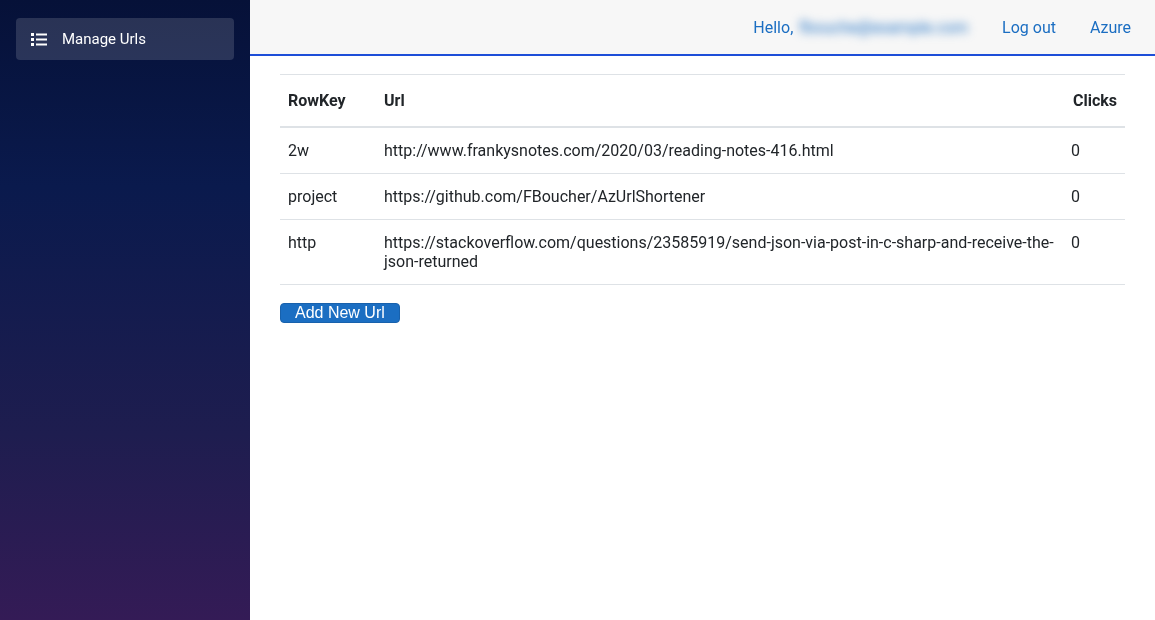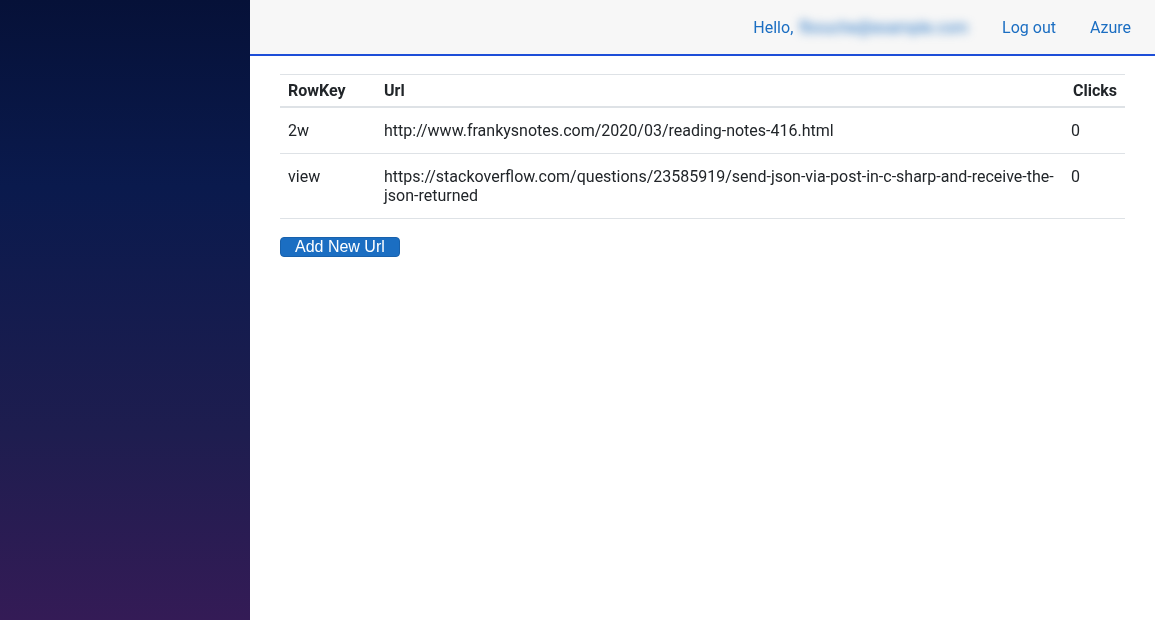--- a/index.html
+++ b/index.html
@@ -83,21 +83,21 @@
       padding: 18px 30px;
     }
     table {
       width: 100%;
       border-collapse: collapse;
       margin-bottom: 18px;
     }
     thead th {
       text-align: left;
       font-weight: 700;
-      padding: 6px 8px;
+      padding: 16px 8px;
       border-top: 1px solid #dee2e6;
       border-bottom: 2px solid #dee2e6;
       font-size: 16px;
     }
     thead th:last-child { text-align: right; }
     tbody td {
       padding: 13px 8px;
       border-bottom: 1px solid #dee2e6;
       font-size: 16px;
       vertical-align: top;
@@ -114,20 +114,35 @@
       padding: 0 14px;
       font-size: 16px;
       border-radius: 4px;
       cursor: pointer;
     }
   </style>
 </head>
 <body>
 
 <aside class="sidebar">
+  <nav class="sidebar-nav">
+    <div class="sidebar-item">
+      <span class="icon">
+        <svg viewBox="0 0 16 16" width="16" height="16" fill="#fff">
+          <rect x="0" y="2" width="3" height="3"></rect>
+          <rect x="5" y="2.5" width="11" height="2"></rect>
+          <rect x="0" y="7" width="3" height="3"></rect>
+          <rect x="5" y="7.5" width="11" height="2"></rect>
+          <rect x="0" y="12" width="3" height="3"></rect>
+          <rect x="5" y="12.5" width="11" height="2"></rect>
+        </svg>
+      </span>
+      <span>Manage Urls</span>
+    </div>
+  </nav>
 </aside>
 
 <main class="main">
   <div class="topbar">
     <span class="link greet">
       <span>Hello,</span>
       <span class="blur">fbouche@example.com</span>
     </span>
     <span class="link">Log out</span>
     <span class="link">Azure</span>
@@ -147,21 +162,26 @@
           <th>Clicks</th>
         </tr>
       </thead>
       <tbody>
         <tr>
           <td>2w</td>
           <td>http://www.frankysnotes.com/2020/03/reading-notes-416.html</td>
           <td>0</td>
         </tr>
         <tr>
-          <td>view</td>
+          <td>project</td>
+          <td>https://github.com/FBoucher/AzUrlShortener</td>
+          <td>0</td>
+        </tr>
+        <tr>
+          <td>http</td>
           <td>https://stackoverflow.com/questions/23585919/send-json-via-post-in-c-sharp-and-receive-the-json-returned</td>
           <td>0</td>
         </tr>
       </tbody>
     </table>
 
     <button class="btn-primary">Add New Url</button>
   </div>
 </main>
 

